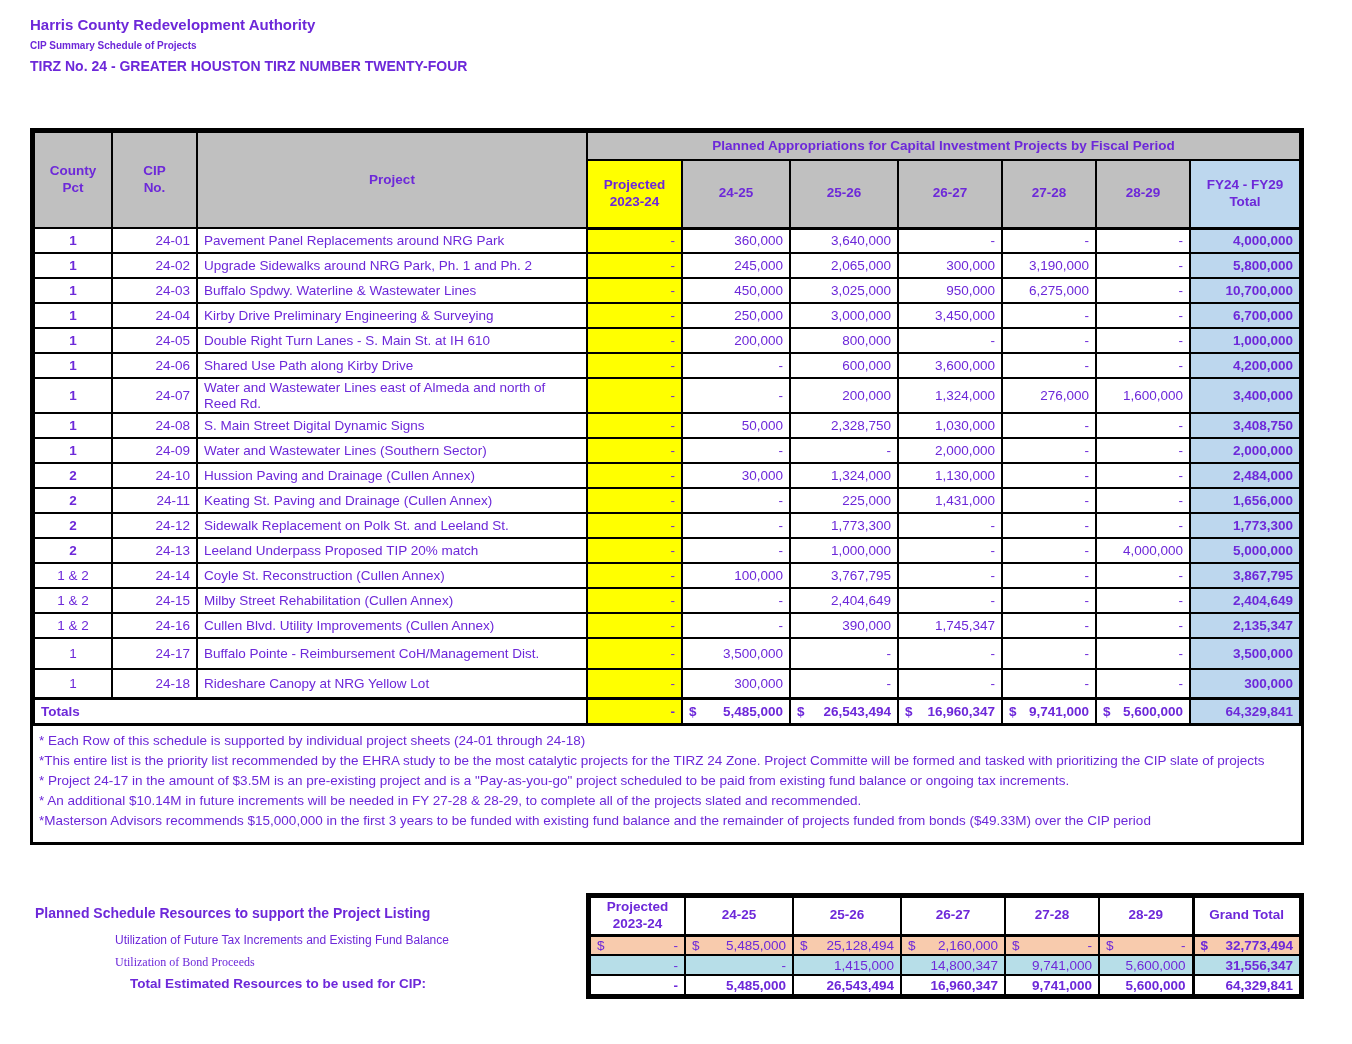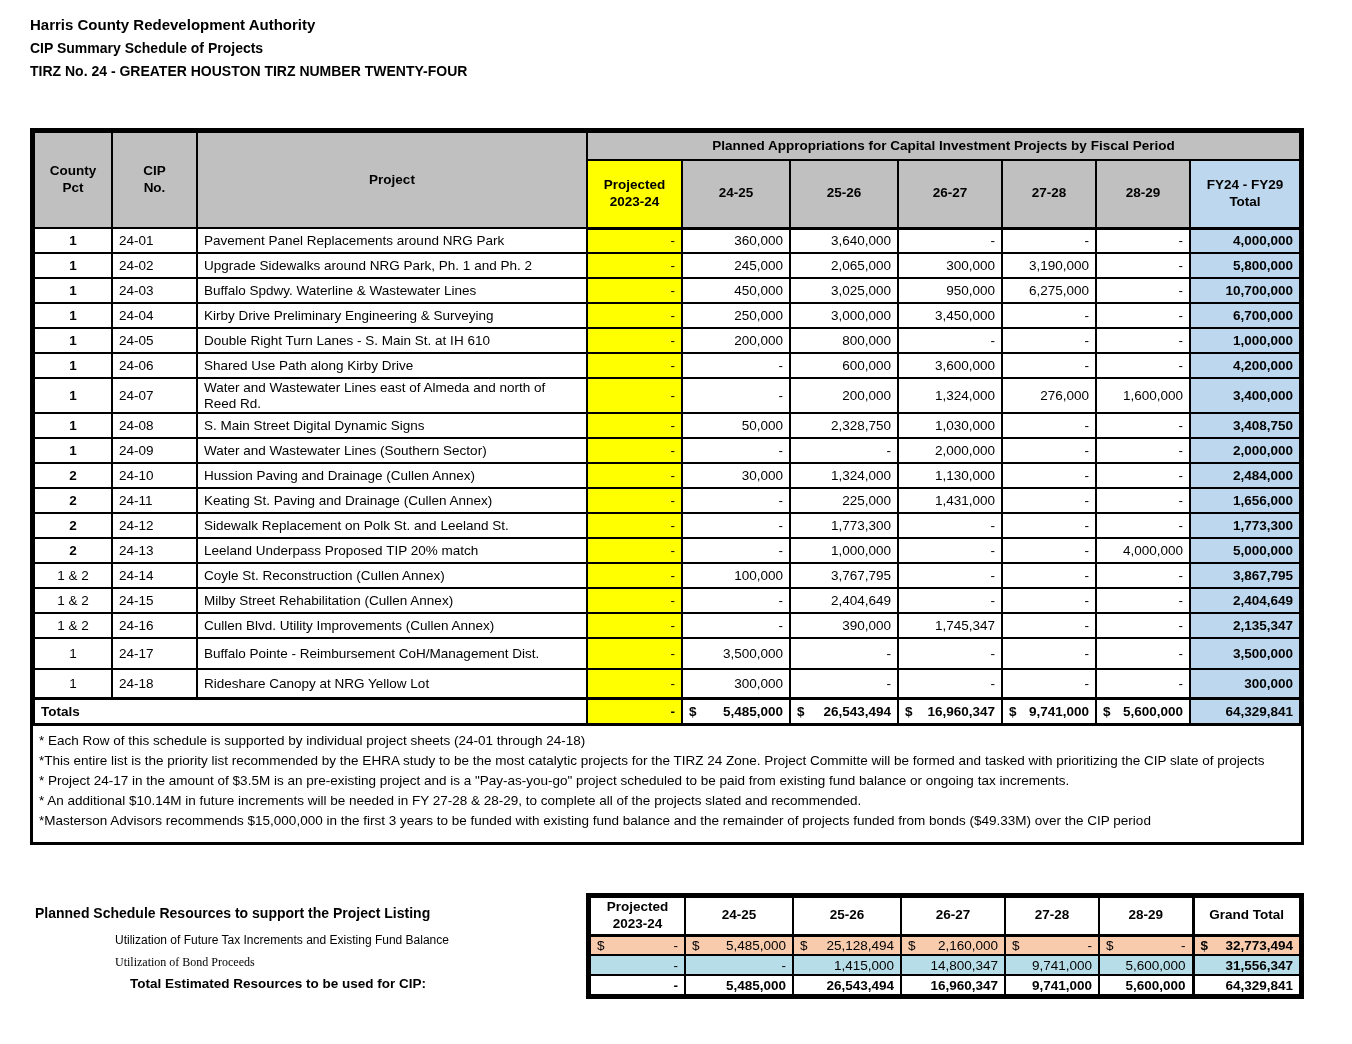--- a/index.html
+++ b/index.html
@@ -3,27 +3,27 @@
 <meta charset="utf-8">
 <style>
   * { box-sizing: border-box; }
   html,body { margin:0; padding:0; background:#ffffff; }
   .page {
     position: relative;
     width: 1352px;
     height: 1044px;
     background:#ffffff;
     font-family: "Liberation Sans", sans-serif;
-    color:#000000;
+    color:#6d28d9;
     overflow:hidden;
   }
   
   .doc-header { position:absolute; left:30px; top:16px; }
   .doc-header .t1 { font-size:15px; font-weight:bold; margin-bottom:7px; }
-  .doc-header .t2 { font-size:14px; font-weight:bold; margin-bottom:7px; }
+  .doc-header .t2 { font-size:10px; font-weight:bold; margin-bottom:7px; }
   .doc-header .t3 { font-size:14px; font-weight:bold; }
 
   
   .main-box {
     position:absolute; left:30px; top:128px; width:1274px;
     border:3px solid #000;
   }
   table.main { width:100%; border-collapse:collapse; table-layout:fixed; }
   table.main th, table.main td {
     border:2px solid #000;
@@ -32,21 +32,21 @@
     overflow:hidden;
   }
   table.main thead th { background:#c0c0c0; font-weight:bold; text-align:center; white-space:pre-line; line-height:1.25; }
   th.banner { background:#ffffff; height:28px; font-size:14px; border-left:3px solid #000; }
   table.main thead tr.cols th { height:68px; border-bottom:3px solid #000; }
   th.yellow-h { background:#ffff00 !important; border-left:3px solid #000; border-right:3px solid #000; }
   th.blue-h { background:#bdd7ee !important; border-left:3px solid #000; }
   table.main tbody td { height:25px; }
   td.pct { text-align:center; }
   td.pct.bold { font-weight:bold; }
-  td.cip { text-align:left; }
+  td.cip { text-align:right; }
   td.project { text-align:left; padding:1px 4px; line-height:1.15;
                border-right:3px solid #000; }
   td.num { text-align:right; }
   td.yellow { background:#ffff00; border-left:3px solid #000; border-right:3px solid #000; }
   td.totalcol { background:#bdd7ee; font-weight:bold; border-left:3px solid #000; }
   table.main tbody tr:nth-child(17) td { height:31px; }
   table.main tbody tr:nth-child(18) td { height:29px; }
   table.main tfoot td {
     height:26px; font-weight:bold;
     border-top:3px solid #000; border-bottom:3px solid #000;

